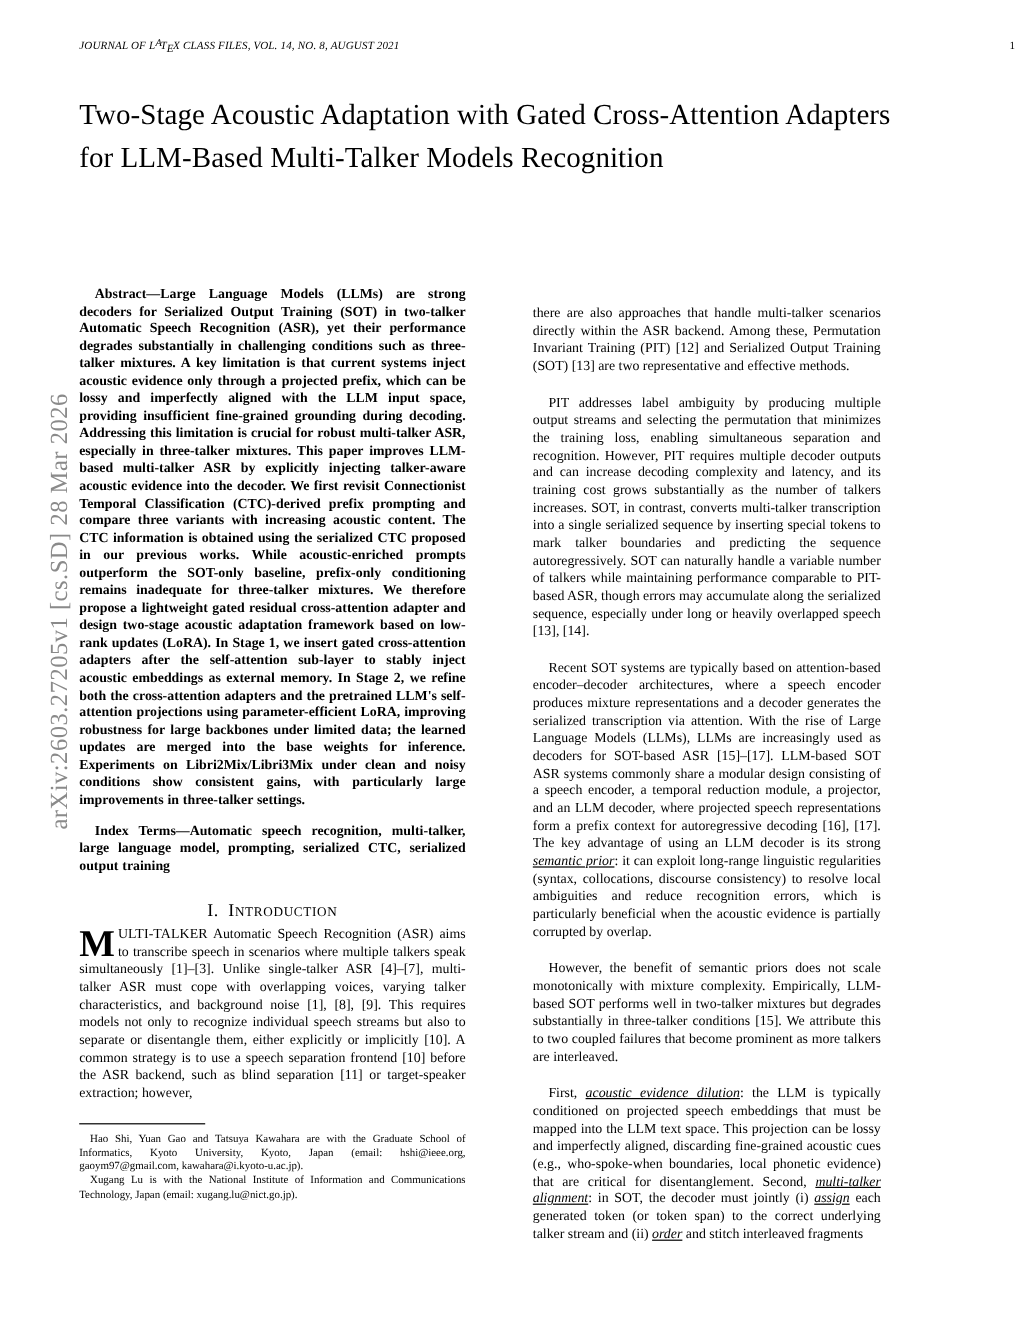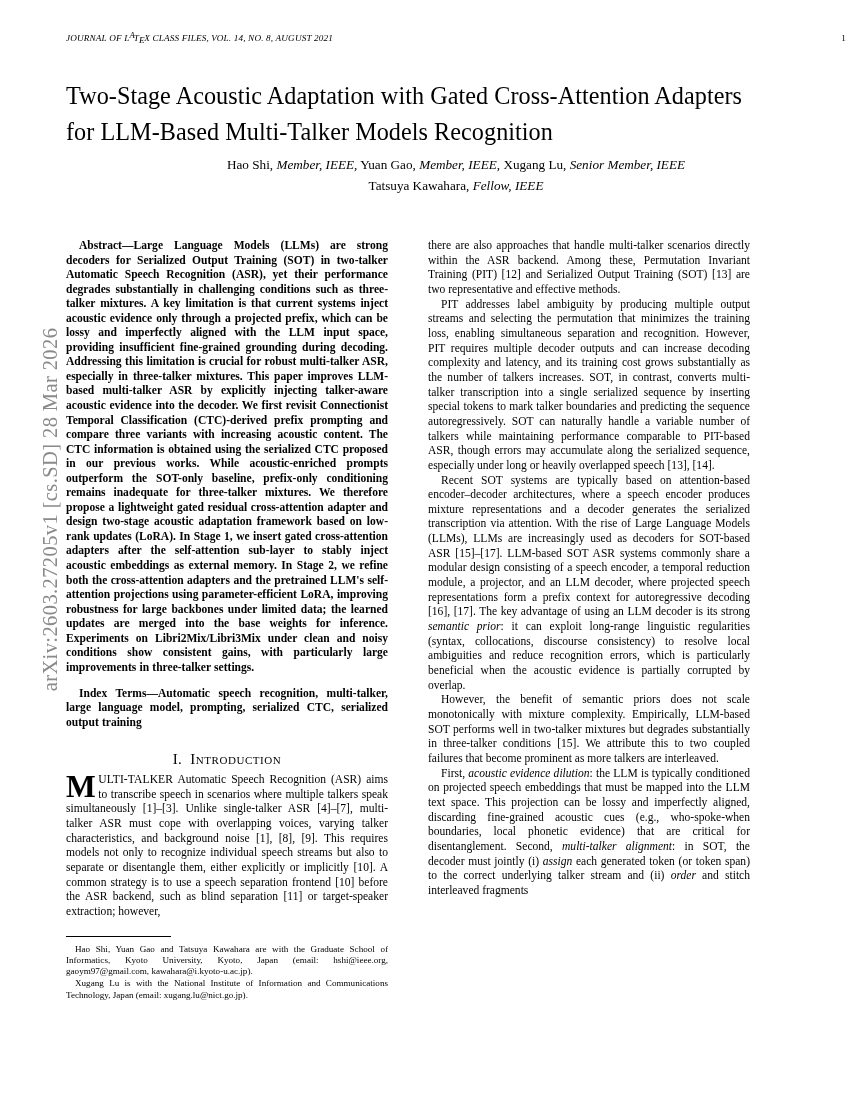--- a/index.html
+++ b/index.html
@@ -118,21 +118,21 @@
     top: 238px;
     width: 322px;
     font-size: 11.55px;
     text-align: justify;
     text-justify: inter-word;
   }
   #col-left  { left: 4px;  }
   #col-right { left: 366px; }
 
   .para {
-    margin: 0;
+    margin: 16px;
     text-indent: 13px;
     line-height: 14.65px;
     hyphens: none;
   }
   .para.tight { text-indent: 0; }
 
   .abstract, .indexterms {
     font-weight: bold;
     text-align: justify;
     line-height: 14.55px;
@@ -194,45 +194,41 @@
     width: 322px;
     font-size: 9.1px;
     text-align: justify;
     line-height: 11.1px;
   }
   #footnotes p {
     margin: 0 0 1.2px 0;
     text-indent: 9px;
   }
 
-  .mi { font-style: italic; }
+  .mi { font-style: italic; text-decoration: underline; }
 </style>
 </head>
 <body>
 
 <div id="arxiv-stamp">
   <div class="vtext">arXiv:2603.27205v1  [cs.SD]  28 Mar 2026</div>
 </div>
 
 <div id="page">
 
   <div id="running-head">
     <div class="jname"><span>JOURNAL OF </span><span class="latex">L<span class="la">A</span><span>T</span><span class="te">E</span><span>X</span></span><span> CLASS FILES, VOL. 14, NO. 8, AUGUST 2021</span></div>
     <div class="pageno">1</div>
   </div>
 
   <div id="title-block">
     <div class="line">Two-Stage Acoustic Adaptation with Gated Cross-Attention Adapters</div>
     <div class="line">for LLM-Based Multi-Talker Models Recognition</div>
   </div>
 
-  <div id="authors">
-    <div><span>Hao Shi, </span><i>Member, IEEE</i><span>, Yuan Gao, </span><i>Member, IEEE</i><span>, Xugang Lu, </span><i>Senior Member, IEEE</i></div>
-    <div><span>Tatsuya Kawahara, </span><i>Fellow, IEEE</i></div>
-  </div>
 
   <div class="col" id="col-left">
 
     <p class="abstract"><span class="lead">Abstract</span><span>—</span><span>Large Language Models (LLMs) are strong decoders for Serialized Output Training (SOT) in two-talker Automatic Speech Recognition (ASR), yet their performance degrades substantially in challenging conditions such as three-talker mixtures. A key limitation is that current systems inject acoustic evidence only through a projected prefix, which can be lossy and imperfectly aligned with the LLM input space, providing insufficient fine-grained grounding during decoding. Addressing this limitation is crucial for robust multi-talker ASR, especially in three-talker mixtures. This paper improves LLM-based multi-talker ASR by explicitly injecting talker-aware acoustic evidence into the decoder. We first revisit Connectionist Temporal Classification (CTC)-derived prefix prompting and compare three variants with increasing acoustic content. The CTC information is obtained using the serialized CTC proposed in our previous works. While acoustic-enriched prompts outperform the SOT-only baseline, prefix-only conditioning remains inadequate for three-talker mixtures. We therefore propose a lightweight gated residual cross-attention adapter and design two-stage acoustic adaptation framework based on low-rank updates (LoRA). In Stage 1, we insert gated cross-attention adapters after the self-attention sub-layer to stably inject acoustic embeddings as external memory. In Stage 2, we refine both the cross-attention adapters and the pretrained LLM's self-attention projections using parameter-efficient LoRA, improving robustness for large backbones under limited data; the learned updates are merged into the base weights for inference. Experiments on Libri2Mix/Libri3Mix under clean and noisy conditions show consistent gains, with particularly large improvements in three-talker settings.</span></p>
 
     <p class="indexterms"><span class="lead">Index Terms</span><span>—</span><span>Automatic speech recognition, multi-talker, large language model, prompting, serialized CTC, serialized output training</span></p>
 
     <div class="section-head"><span class="num">I.</span>&nbsp;&nbsp;<span class="nm">Introduction</span></div>
 
     <p id="intro-first"><span class="dropcap">M</span><span class="smallcaps">ULTI-TALKER</span><span> Automatic Speech Recognition (ASR) aims to transcribe speech in scenarios where multiple talkers speak simultaneously [1]–[3]. Unlike single-talker ASR [4]–[7], multi-talker ASR must cope with overlapping voices, varying talker characteristics, and background noise [1], [8], [9]. This requires models not only to recognize individual speech streams but also to separate or disentangle them, either explicitly or implicitly [10]. A common strategy is to use a speech separation frontend [10] before the ASR backend, such as blind separation [11] or target-speaker extraction; however,</span></p>

